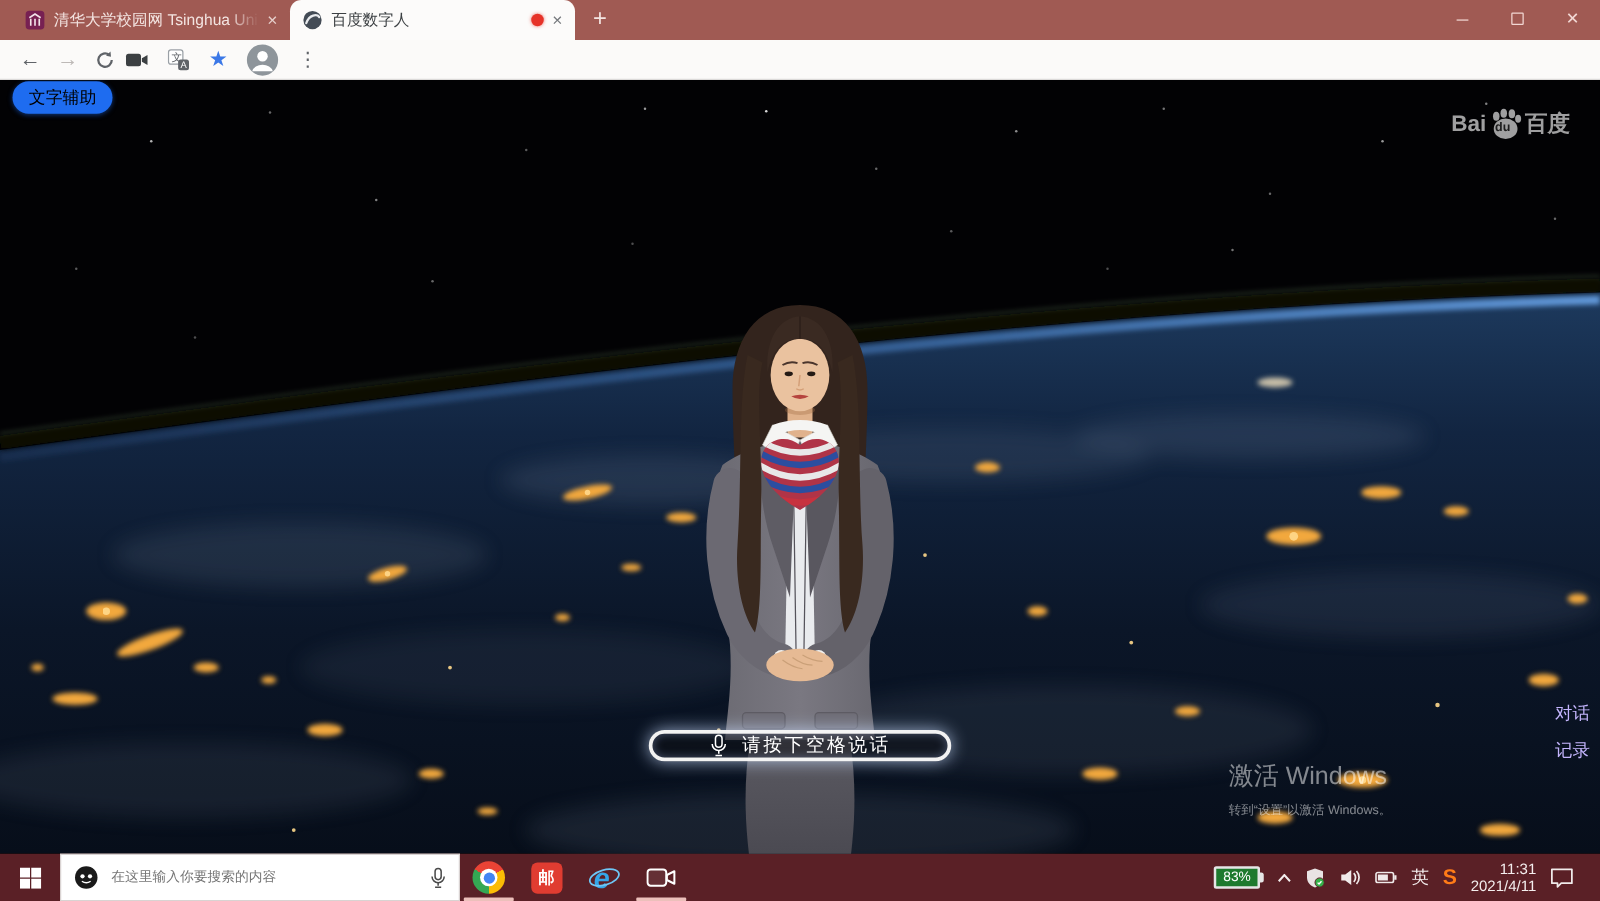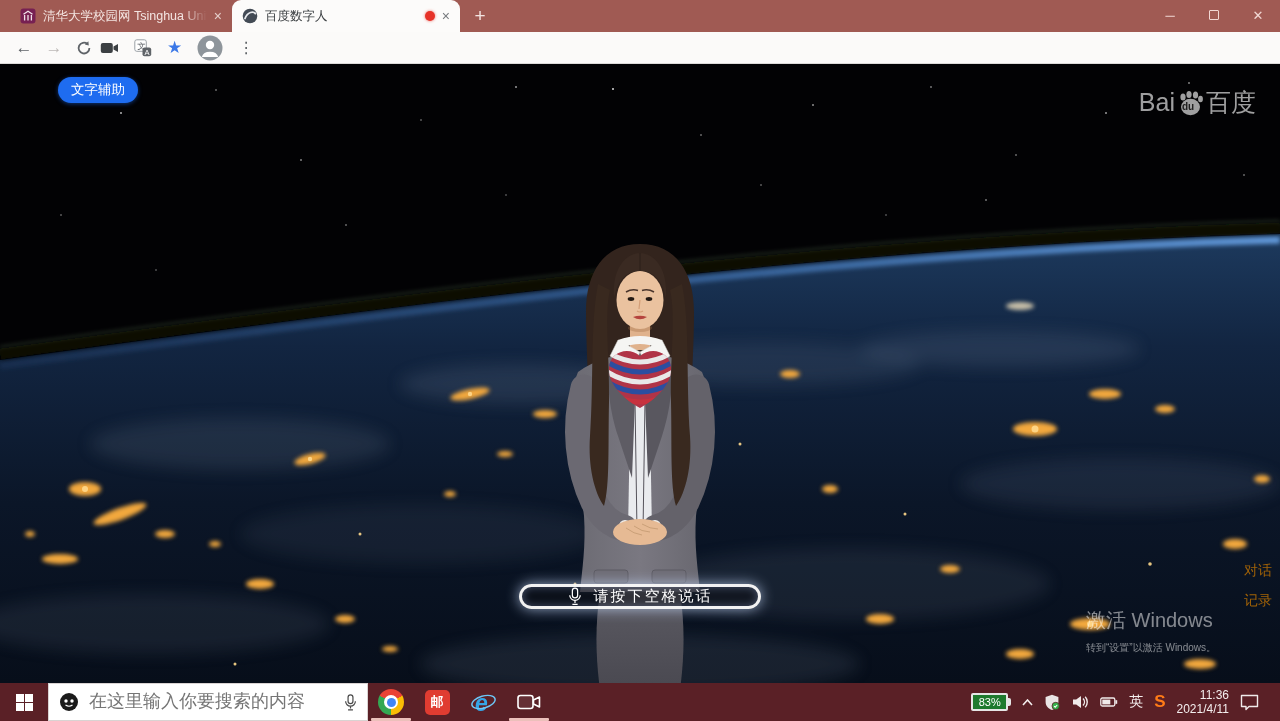--- a/index.html
+++ b/index.html
@@ -41,47 +41,47 @@
       420px 55px rgba(255,255,255,.35), 515px 22px rgba(255,255,255,.6), 612px 24px rgba(255,255,255,.85),
       700px 70px rgba(255,255,255,.4), 812px 40px rgba(255,255,255,.55), 930px 22px rgba(255,255,255,.45),
       1015px 90px rgba(255,255,255,.4), 1105px 48px rgba(255,255,255,.6), 1188px 18px rgba(255,255,255,.5),
       60px 150px rgba(255,255,255,.35), 345px 160px rgba(255,255,255,.4), 760px 120px rgba(255,255,255,.35),
       885px 150px rgba(255,255,255,.3), 985px 135px rgba(255,255,255,.45), 1243px 110px rgba(255,255,255,.4),
       155px 205px rgba(255,255,255,.3), 1150px 215px rgba(255,255,255,.35), 505px 130px rgba(255,255,255,.3); }
   .earth, .person { position:absolute; }
   .earth { top:0; left:0; width:1280px; height:619px; }
   .person { top:176px; left:498px; width:284px; height:505px; }
 
-  .assist-btn { position:absolute; top:13px; left:10px; height:26px; padding:0 13px; background:#1e6cf0; color:#ffffff;
-    font-size:13.5px; border-radius:14px; display:flex; align-items:center; box-shadow:0 1px 4px rgba(30,108,240,.5);margin-left:48px; }
+  .assist-btn { position:absolute; top:1px; left:10px; height:26px; padding:0 13px; background:#1e6cf0; color:#000000;
+    font-size:13.5px; border-radius:14px; display:flex; align-items:center; box-shadow:0 1px 4px rgba(30,108,240,.5); }
 
   .brand { position:absolute; top:22px; right:24px; display:flex; align-items:center; gap:2px; opacity:.72; }
-  .brand-text { color:#dcdcdc; font-size:25px; font-weight:normal; }
+  .brand-text { color:#dcdcdc; font-size:18px; font-weight:bold; }
   .paw { position:relative; width:27px; height:26px; }
   .paw-du { position:absolute; left:5px; top:11px; font-size:10px; font-weight:bold; color:#2a2a2a; }
 
-  .side-tabs { position:absolute; right:8px; top:498px; text-align:right; color:#a16207; font-size:14px; }
+  .side-tabs { position:absolute; right:8px; top:498px; text-align:right; color:#c4b5fd; font-size:14px; }
   .side-tab { margin-bottom:12px; cursor:default; }
 
   .mic-pill { position:absolute; top:520px; left:50%; transform:translateX(-50%); width:242px; height:25px;
     border:3px solid rgba(255,255,255,.95); border-radius:22px; background:rgba(15,17,22,.55);
     box-shadow:0 0 14px rgba(200,220,255,.75), inset 0 0 8px rgba(180,200,255,.35);
     display:flex; align-items:center; justify-content:center; gap:12px; }
   .mic-pill-text { color:#fff; font-size:15px; letter-spacing:2px; }
 
-  .activate { position:absolute; left:1086px; top:543px; color:rgba(255,255,255,.5); }
+  .activate { position:absolute; left:983px; top:543px; color:rgba(255,255,255,.5); }
   .activate-title { font-size:20px; }
   .activate-sub { font-size:10px; margin-top:7px; }
 
   
   .taskbar { position:absolute; bottom:0; left:0; width:1280px; height:38px; background:#5a2026; display:flex; align-items:stretch; }
   .start-btn { width:48px; display:flex; align-items:center; justify-content:center; }
   .search-box { width:320px; background:#fff; border:1px solid #d9d3d2; display:flex; align-items:center; padding:0 10px; gap:10px; }
-  .search-input { flex:1; border:none; outline:none; font-size:18px; color:#6d28d9; background:transparent;
-    font-family:Liberation Mono, monospace; }
+  .search-input { flex:1; border:none; outline:none; font-size:11px; color:#6d28d9; background:transparent;
+    font-family:Liberation Sans, sans-serif; }
   .task-icon { width:46px; display:flex; align-items:center; justify-content:center; position:relative; }
   .task-icon.running::after { content:""; position:absolute; left:3px; right:3px; bottom:0; height:3px;
     background:#ecc0bb; border-radius:1px; }
   .chrome-icon { width:26px; height:26px; border-radius:50%;
     background:conic-gradient(from -60deg,#ea4335 0 120deg,#fbbc05 0 240deg,#34a853 0 360deg); position:relative; }
   .chrome-icon::before { content:""; position:absolute; inset:6px; background:#fff; border-radius:50%; }
   .chrome-icon::after { content:""; position:absolute; inset:8.5px; background:#4285f4; border-radius:50%; }
   .mail-icon { width:25px; height:25px; border-radius:5px; background:#e03c31; color:#fff; font-size:13px; font-weight:bold;
     display:flex; align-items:center; justify-content:center; }
   .tray { margin-left:auto; display:flex; align-items:center; gap:11px; padding-right:4px; color:#f4eeee; }
@@ -396,21 +396,21 @@
         <path d="M11,3.5 a5,5 0 0 1 0,7 M13.2,1.8 a7.6,7.6 0 0 1 0,10.4" stroke="#f0eaea" stroke-width="1.4" fill="none"></path>
       </svg>
       <svg width="18" height="10" viewBox="0 0 18 10">
         <rect x="0.8" y="1" width="14" height="8" rx="1.5" stroke="#f0eaea" stroke-width="1.3" fill="none"></rect>
         <rect x="2.3" y="2.6" width="8" height="4.8" fill="#f0eaea"></rect>
         <rect x="15.4" y="3.2" width="1.8" height="3.6" fill="#f0eaea"></rect>
       </svg>
       <span class="lang-ind">英</span>
       <span class="sogou">S</span>
       <div class="clock">
-        <div>11:36</div>
+        <div>11:31</div>
         <div>2021/4/11</div>
       </div>
       <svg width="19" height="17" viewBox="0 0 19 17">
         <path d="M1.5,1.5 h16 v11 h-8.5 l-3,3 v-3 h-4.5 z" stroke="#f0eaea" stroke-width="1.4" fill="none" stroke-linejoin="round"></path>
       </svg>
       <div class="show-desktop"></div>
     </div>
   </div>
 </div>
 

